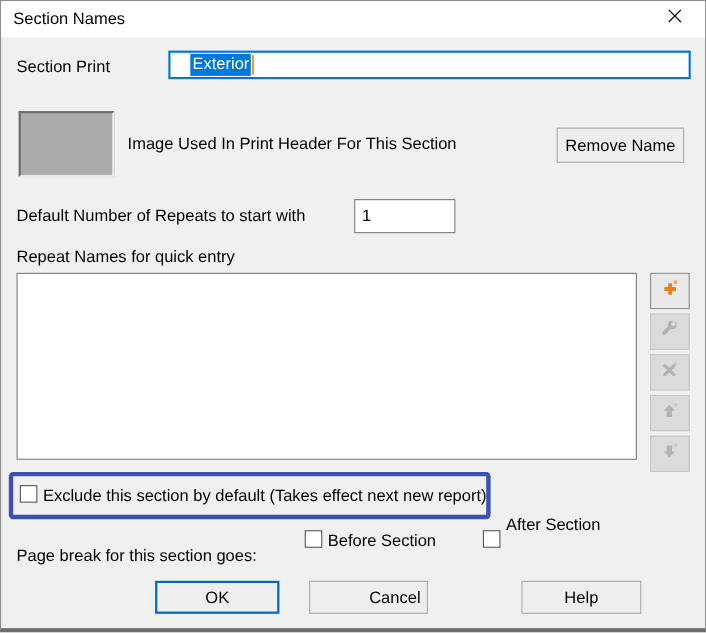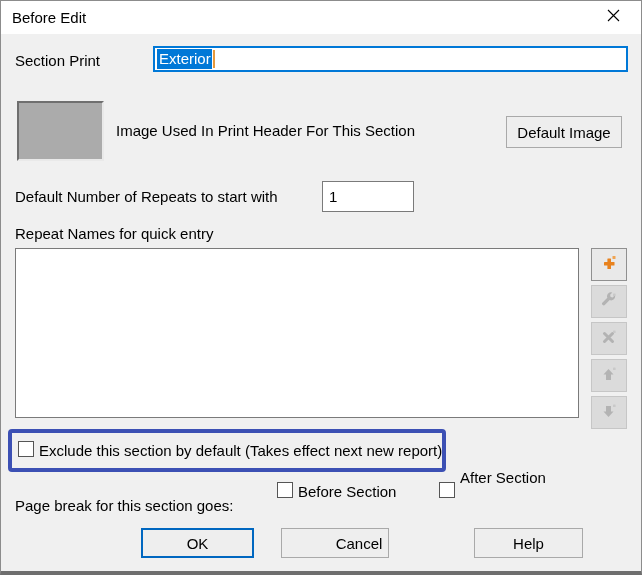--- a/index.html
+++ b/index.html
@@ -20,21 +20,21 @@
     display:flex;align-items:center;justify-content:center;cursor:default;
   }
   .abs{position:absolute;}
   .label{font-size:15px;color:#000;white-space:nowrap;}
   .textbox{
     background:#fff;box-sizing:border-box;
   }
   .name-input{
     left:152px;top:45px;width:475px;height:26px;
     border:2px solid var(--accent-blue,#0078d7);
-    display:flex;align-items:center;padding-left:2px;
+    display:flex;align-items:center;padding-left:18px;
   }
   .sel-text{
     background:var(--accent-blue,#0078d7);color:#fff;font-size:15px;
     padding:1px 1px 2px 2px;line-height:17px;
   }
   .caret{
     width:2px;height:18px;background:var(--caret-orange,#e89a3c);margin-left:1px;
   }
   .img-placeholder{
     left:16px;top:100px;width:87px;height:60px;background:#ababab;
@@ -73,39 +73,39 @@
   .ok-btn{left:140px;width:113px;border:2px solid var(--ok-border,#0067c0);}
   .cancel-btn{left:280px;width:108px;padding-left:48px;}
   .help-btn{left:473px;width:109px;}
 </style>
 </head>
 <body>
 
 <div class="dialog">
 
   <div class="titlebar">
-    <span class="title">Before Edit</span>
+    <span class="title">Section Names</span>
     <div class="close-btn">
       <span>
         <svg width="15" height="15" viewBox="0 0 15 15">
             <path d="M2 2 L13 13 M13 2 L2 13" stroke="#000" stroke-width="1.1" fill="none"></path>
           </svg>
       </span>
     </div>
   </div>
 
   <div class="abs label" style="left:14px;top:51px;">Section Print</div>
   <div class="abs textbox name-input">
     <span class="sel-text">Exterior</span>
     <span class="caret"></span>
   </div>
 
   <div class="abs img-placeholder"></div>
   <div class="abs label" style="left:115px;top:121px;">Image Used In Print Header For This Section</div>
-  <div class="abs win-btn remove-img-btn">Default Image</div>
+  <div class="abs win-btn remove-img-btn">Remove Name</div>
 
   <div class="abs label" style="left:14px;top:187px;text-align:right;">Default Number of Repeats to start with</div>
   <div class="abs textbox repeats-input">1</div>
 
   <div class="abs label" style="left:14px;top:224px;">Repeat Names for quick entry</div>
   <div class="abs listbox"></div>
 
   <div class="iconbtn enabled" style="top:247px;">
     <span>
       <svg width="16" height="16" viewBox="0 0 16 16">

